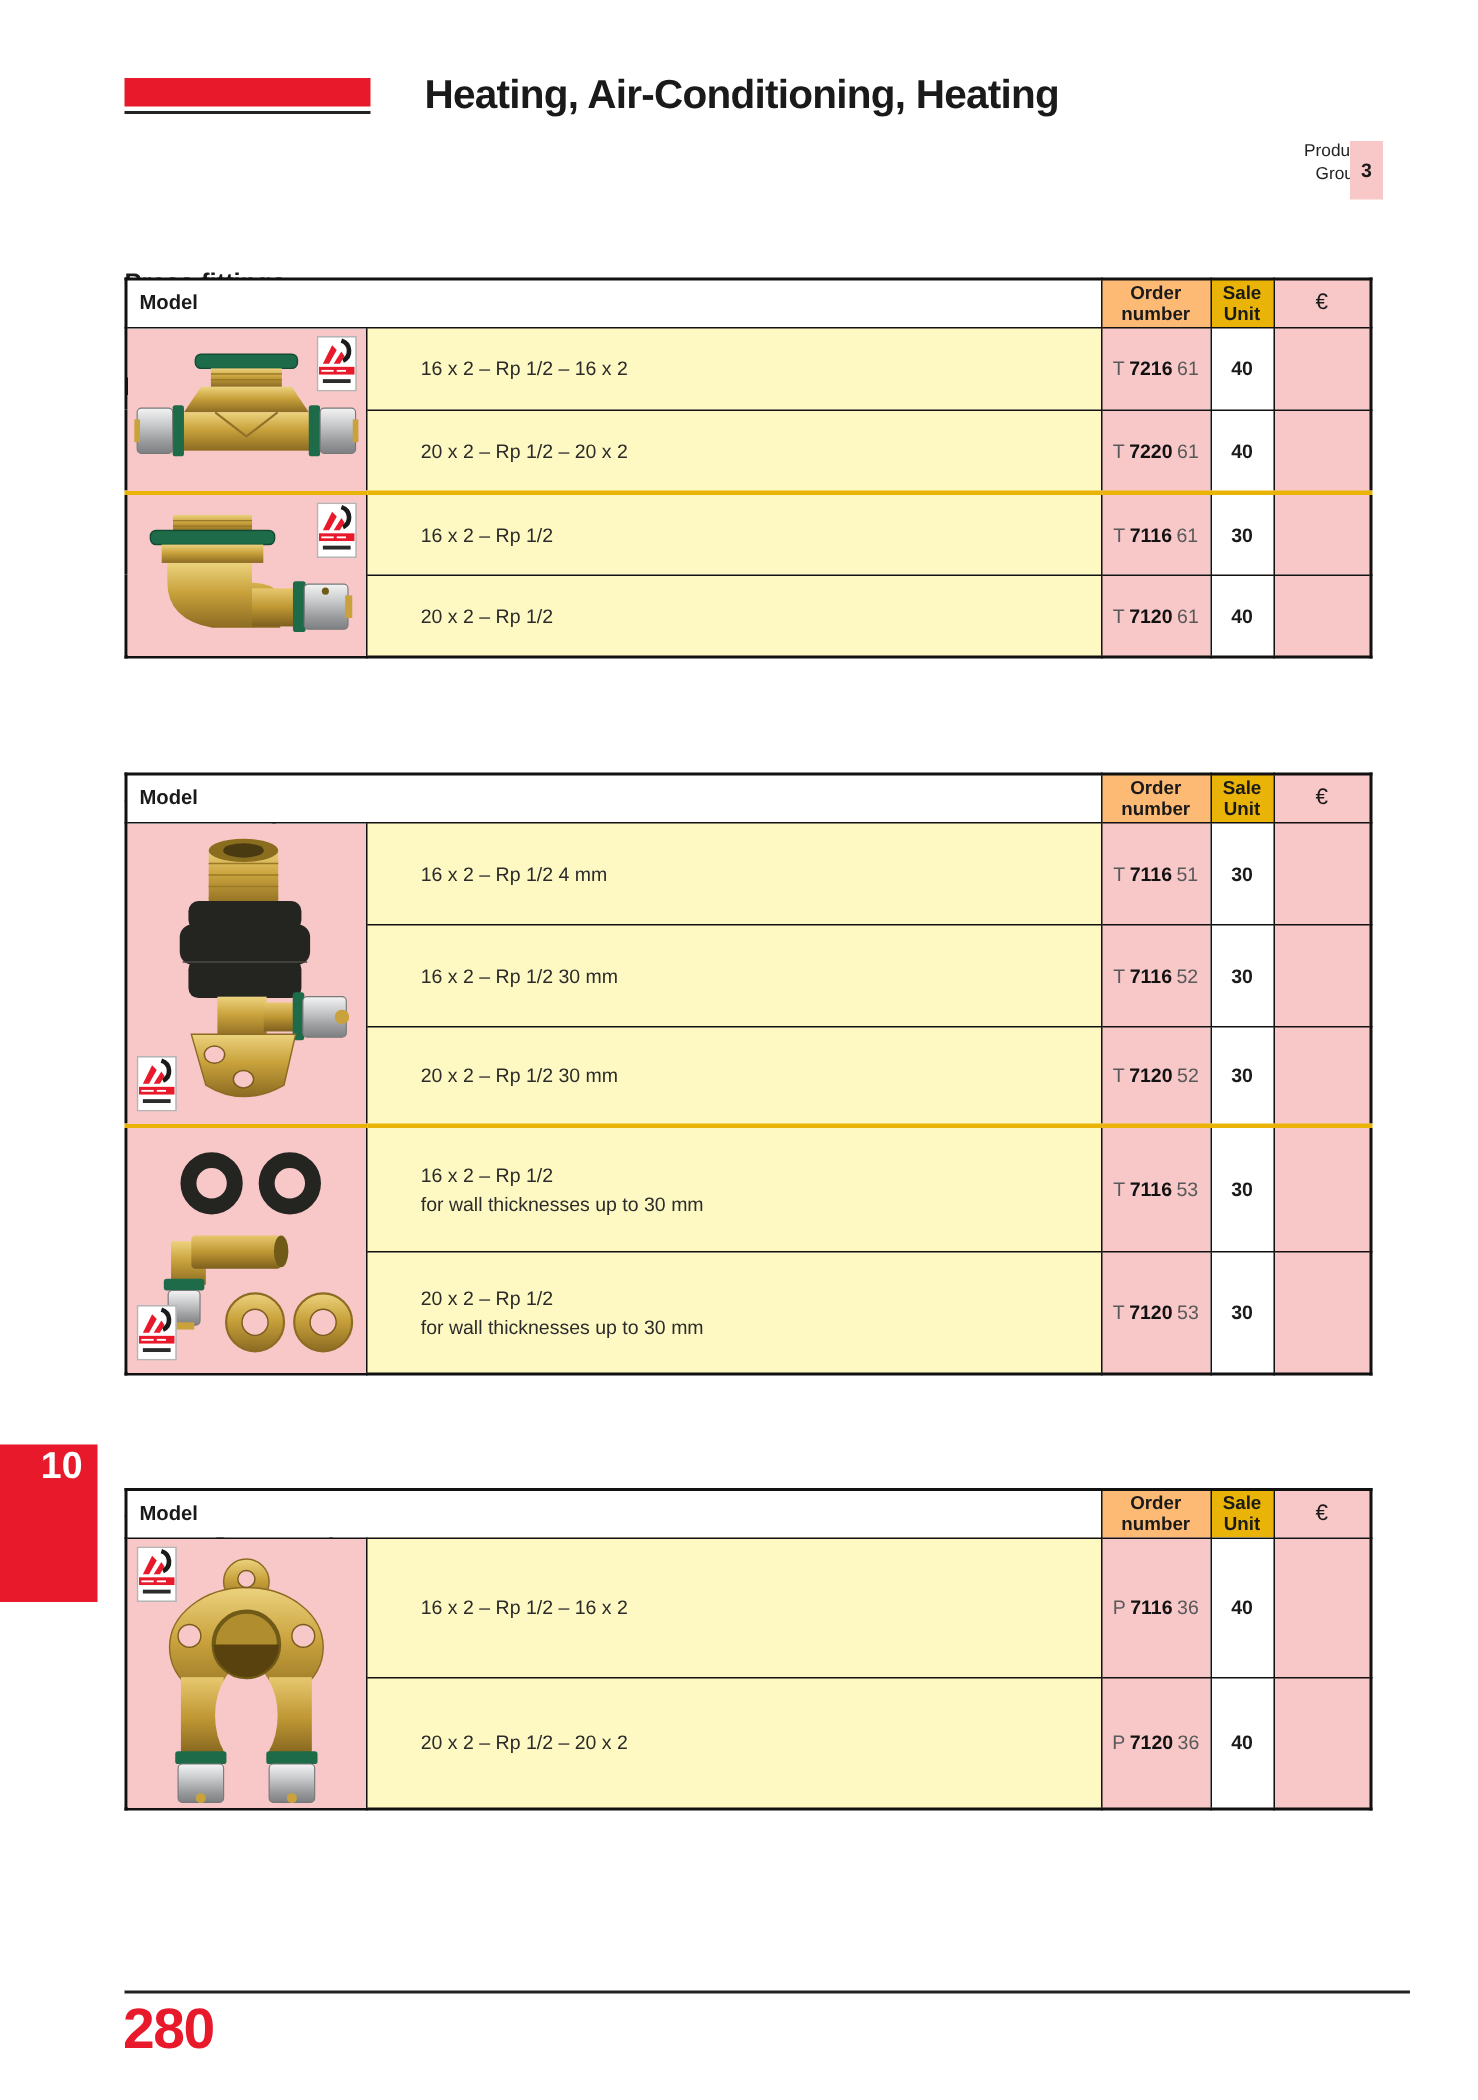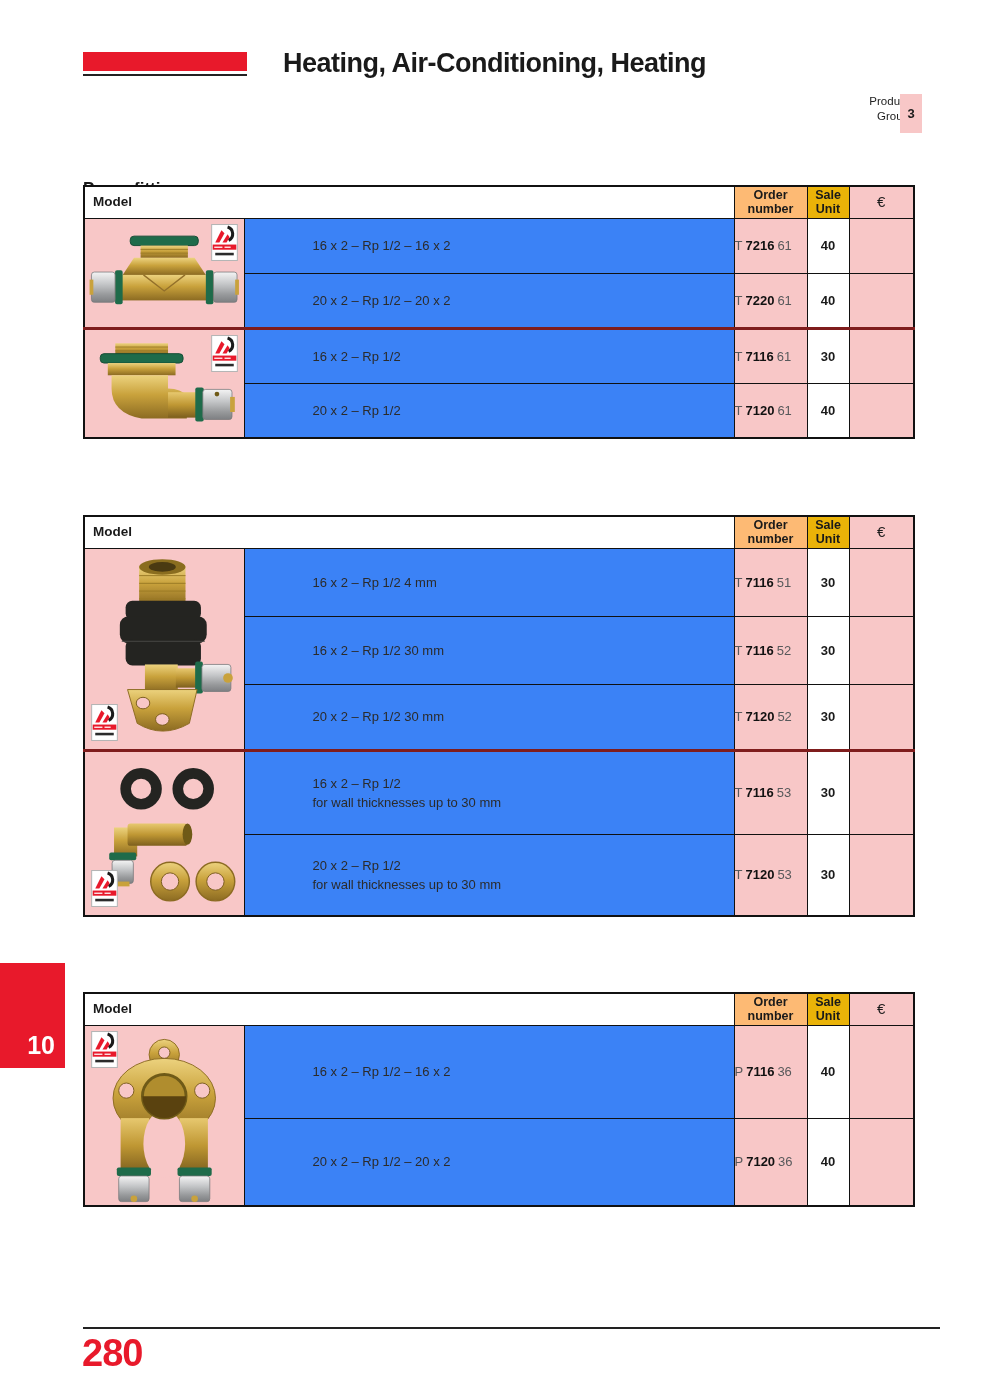--- a/index.html
+++ b/index.html
@@ -25,39 +25,39 @@
   table.cat{border-collapse:collapse;table-layout:fixed;position:absolute;left:83px;width:830px;}
   table.cat, .cat td, .cat th{border:1px solid #111;}
   table.cat{border-width:2px;}
   .cat th, .cat td{padding:0;vertical-align:middle;}
   .cat th{font-size:12.5px;line-height:14px;font-weight:bold;}
   .cat th.h-model{text-align:left;padding-left:8px;background:#fff;font-size:13.5px;}
   .cat th.h-order{background:#fdba74;}
   .cat th.h-unit{background:#eab308;}
   .cat th.h-euro{background:#f8c7c7;font-weight:normal;font-size:15px;}
   .cat td.c-img{background:#f8c7c7;position:relative;}
-  .cat td.c-desc{background:#3b82f6;padding-left:68px;font-size:13px;color:#2b2b2b;line-height:19px;}
-  .cat td.c-order{background:#f8c7c7;font-size:13px;white-space:nowrap;}
+  .cat td.c-desc{background:#fef9c3;padding-left:36px;font-size:13px;color:#2b2b2b;line-height:19px;}
+  .cat td.c-order{background:#f8c7c7;text-align:center;font-size:13px;white-space:nowrap;}
   .cat td.c-order .og{color:#58595b;}
   .cat td.c-order b{color:#111;margin:0 3px;}
   .cat td.c-unit{background:#fff;text-align:center;font-size:13px;font-weight:bold;}
   .cat td.c-euro{background:#f8c7c7;}
-  .cat tr.thick td{border-top:3px solid #7f1d1d;}
+  .cat tr.thick td{border-top:3px solid #eab308;}
 
   .pimg{position:absolute;left:2px;top:2px;right:2px;bottom:2px;}
   .pimg svg{display:block;width:100%;height:100%;}
   .badge{position:absolute;width:27px;height:37px;}
   .badge svg{display:block;width:100%;height:100%;}
   .badge.tr{top:5px;right:6px;}
   .badge.tl{top:5px;left:6px;}
   .badge.bl{bottom:8px;left:6px;}
 
   
   .chapter-tab{left:0;top:963px;width:65px;height:105px;background:#e8192b;
-    display:flex;align-items:flex-end;justify-content:flex-end;}
+    display:flex;align-items:flex-start;justify-content:flex-end;}
   .chapter-tab span{color:#fff;font-size:25px;font-weight:bold;padding:0 10px 8px 0;}
 
   
   .foot-rule{left:83px;top:1327px;width:857px;height:2px;background:#222;}
   .page-number{left:82px;top:1332px;font-size:38px;font-weight:bold;color:#e8192b;letter-spacing:-1px;}
 </style>
 </head>
 <body>
 
 <svg width="0" height="0" style="position:absolute" aria-hidden="true">

